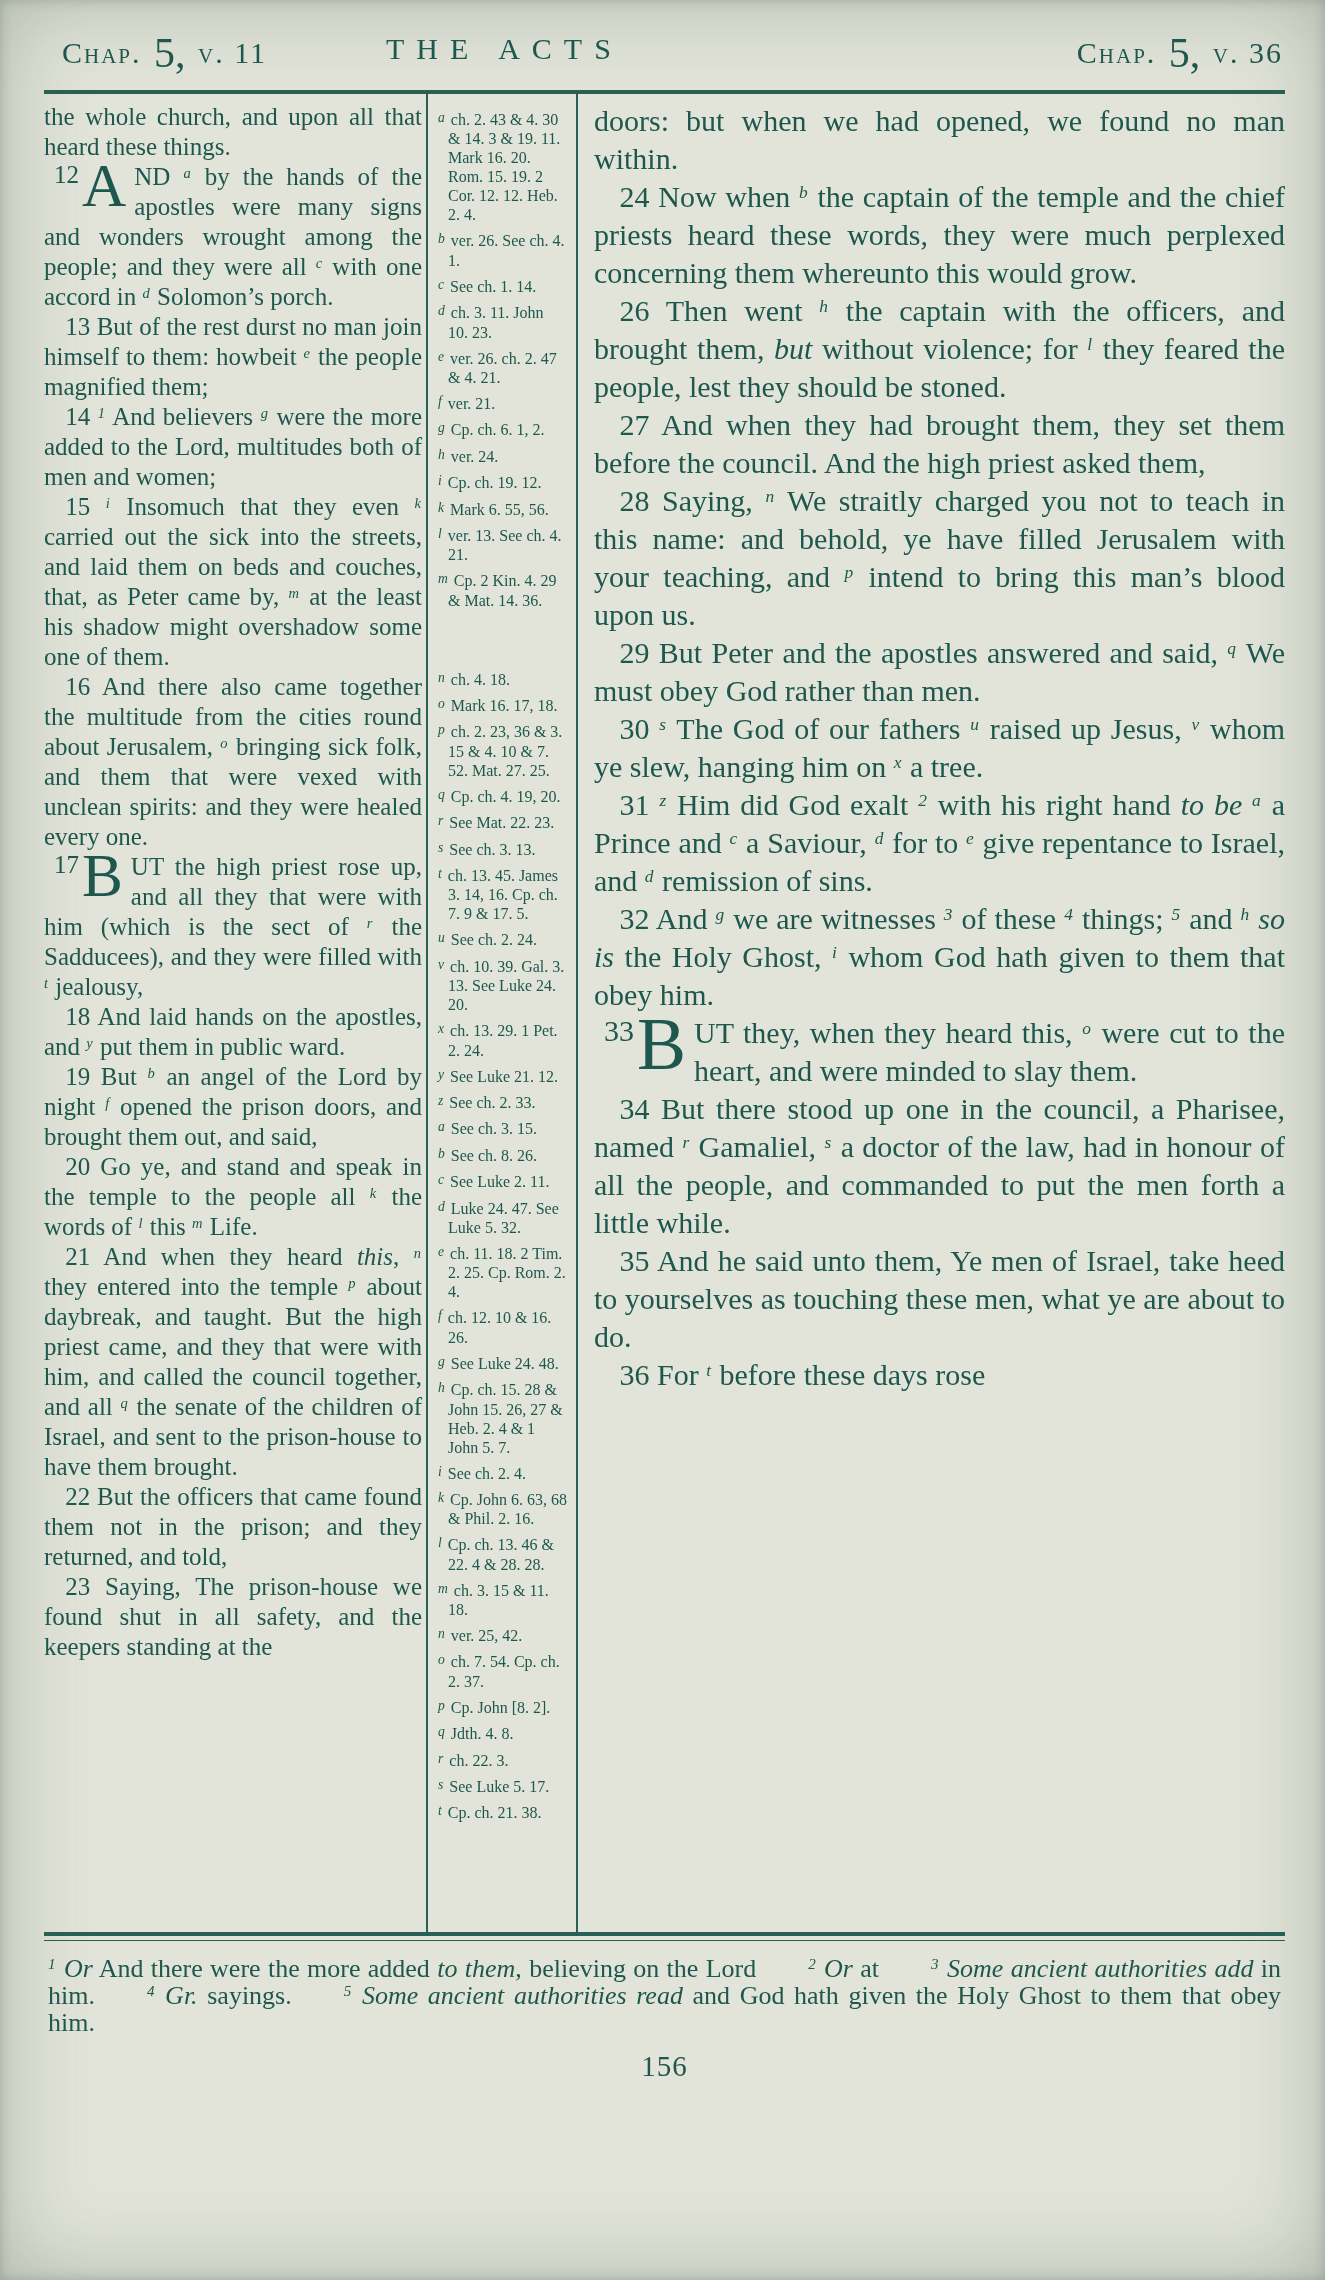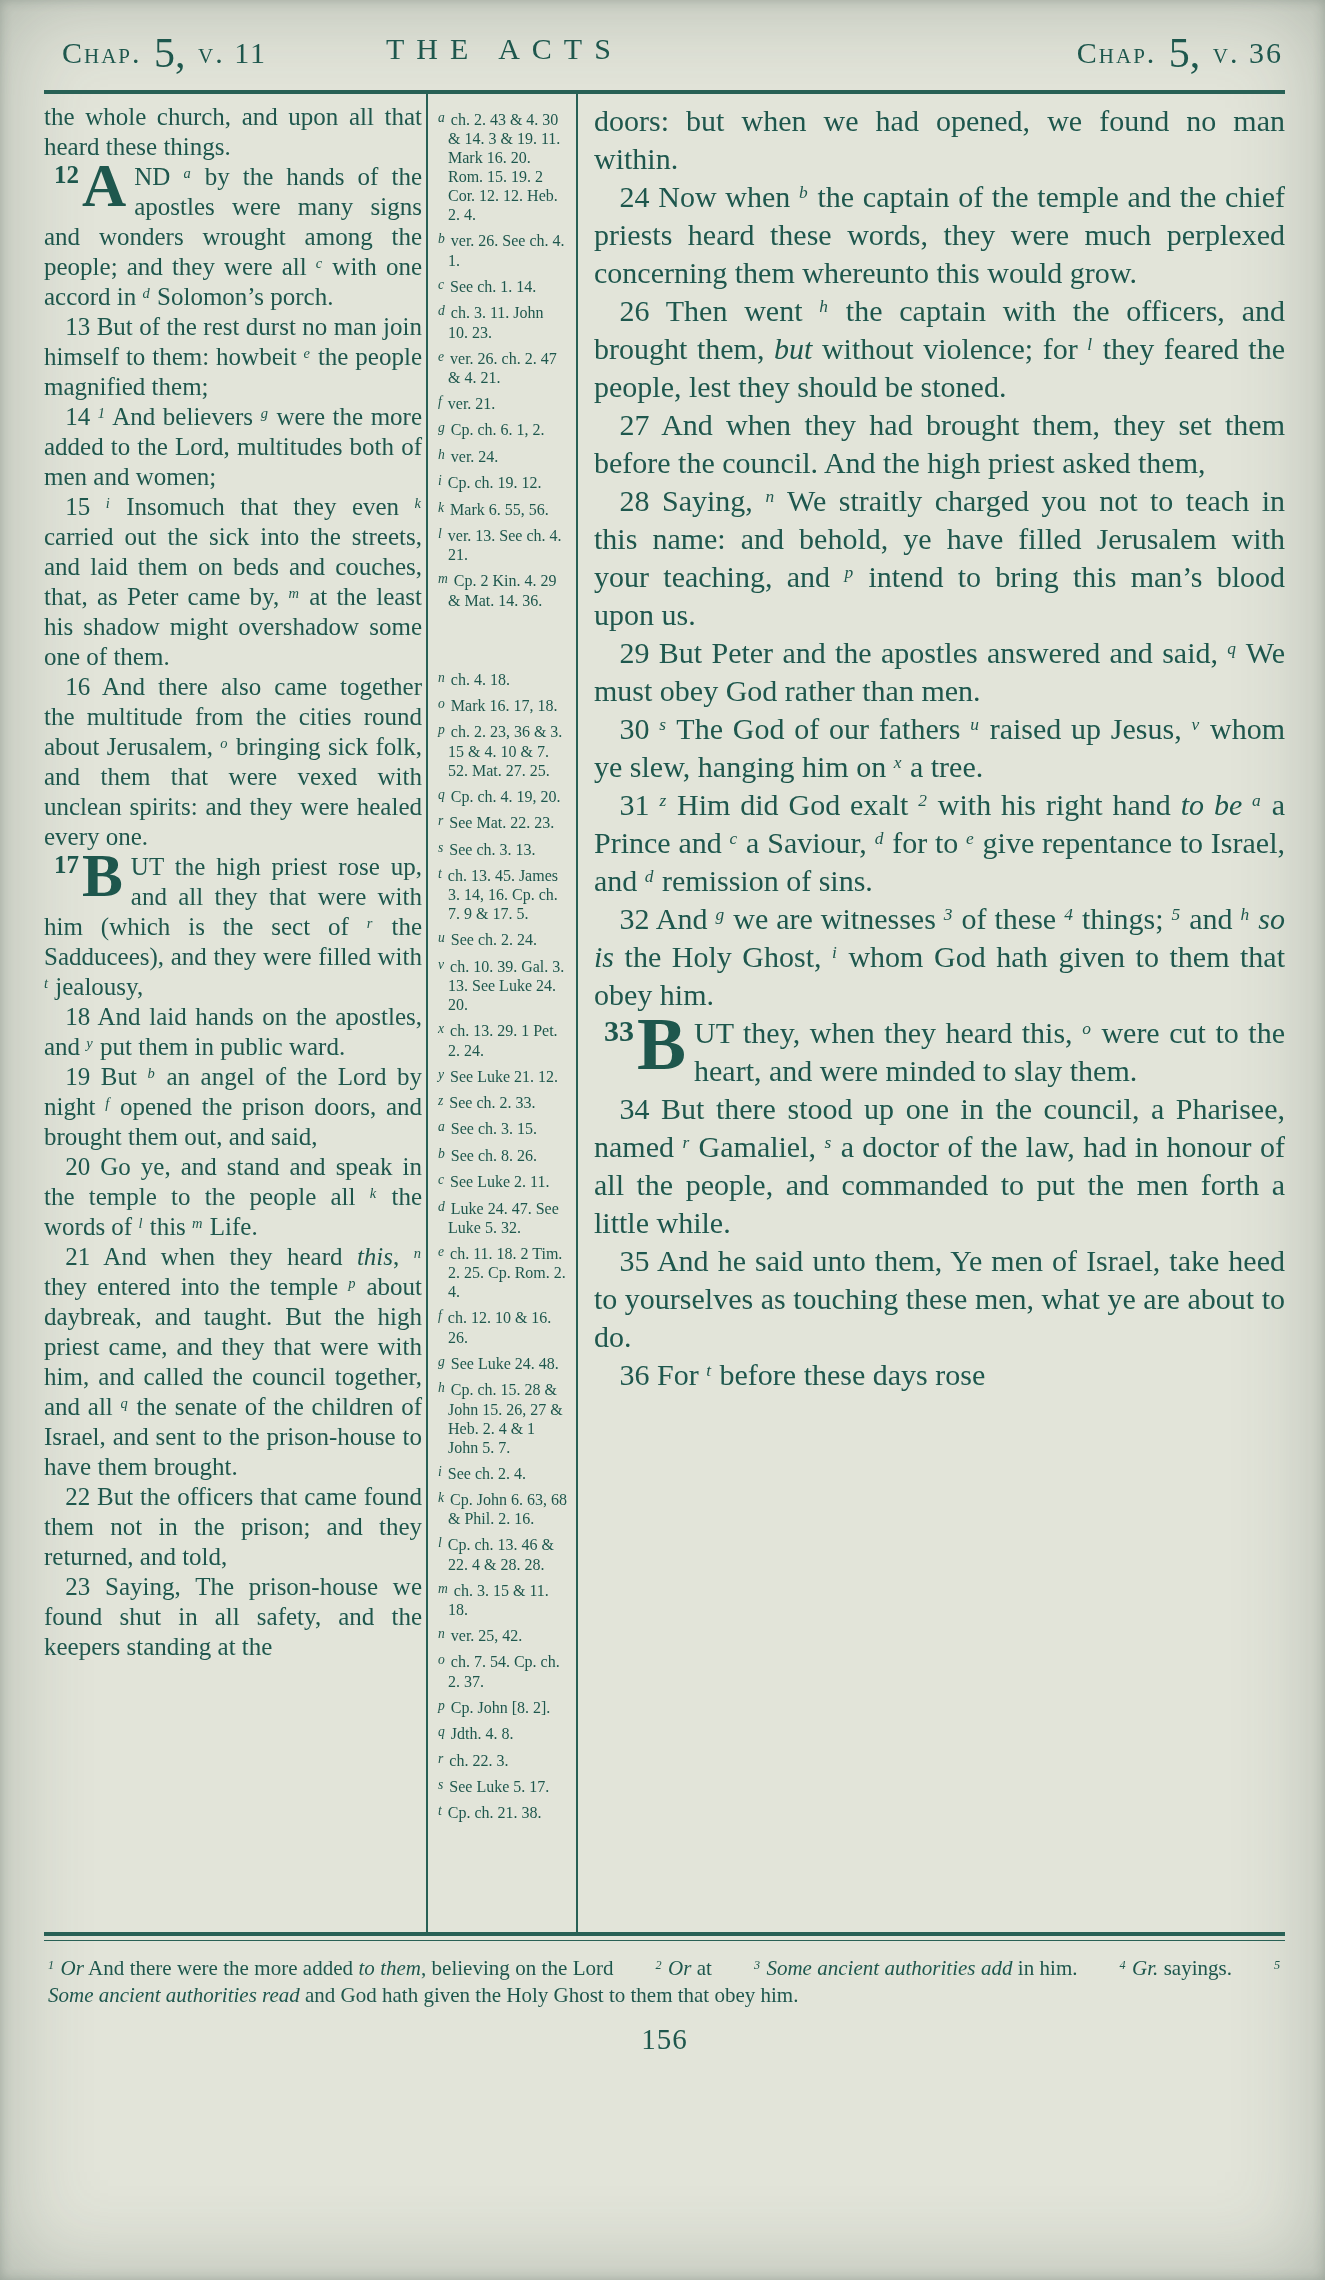--- a/index.html
+++ b/index.html
@@ -31,30 +31,30 @@
   .col{overflow:hidden;}
   .left-col{width:378px;padding:8px 4px 0 0;font-size:25px;line-height:30px;text-align:justify;}
   .ref-col{width:152px;padding:14px 9px 0 10px;border-left:2px solid var(--rule);border-right:2px solid var(--rule);
            font-size:16px;line-height:19px;box-sizing:border-box;}
   .right-col{flex:1;padding:8px 0 0 16px;font-size:30px;line-height:38px;text-align:justify;}
   p.para{margin:0;text-indent:0.85em;hyphens:auto;}
   p.para.cont{text-indent:0;}
   p.para.dc{text-indent:0;}
   sup.ref{font-size:0.58em;font-style:italic;line-height:0;vertical-align:0.5em;margin-right:1px;}
   
-  .dcwrap{float:left;margin:-2px 8px 0 10px;white-space:nowrap;font-weight:bold;}
+  .dcwrap{float:left;margin:-2px 8px 0 10px;white-space:nowrap;}
   .dcwrap .vnum{vertical-align:0.92em;margin-right:3px;}
   .dropcap{font-size:2.45em;line-height:0.74;}
   
   .ref-entry{margin:0 0 5px 0;padding-left:10px;text-indent:-10px;text-align:left;}
   .ref-entry.gap{margin-top:58px;}
   .rl{font-style:italic;font-size:0.85em;vertical-align:0.25em;margin-right:2px;}
   
   .bottom-rule{border-top:4px solid var(--rule);border-bottom:1px solid var(--rule);height:4px;margin-top:0;}
-  .footnotes{font-size:21px;line-height:27px;text-align:justify;padding:14px 4px 0 4px;}
+  .footnotes{font-size:26px;line-height:27px;text-align:justify;padding:14px 4px 0 4px;}
   .page-number{text-align:center;font-size:29px;margin-top:14px;letter-spacing:1px;}
   i{font-style:italic;}
 </style>
 </head>
 <body>
 
 <div class="page">
 
   <div class="header">
     <div class="h-left">

